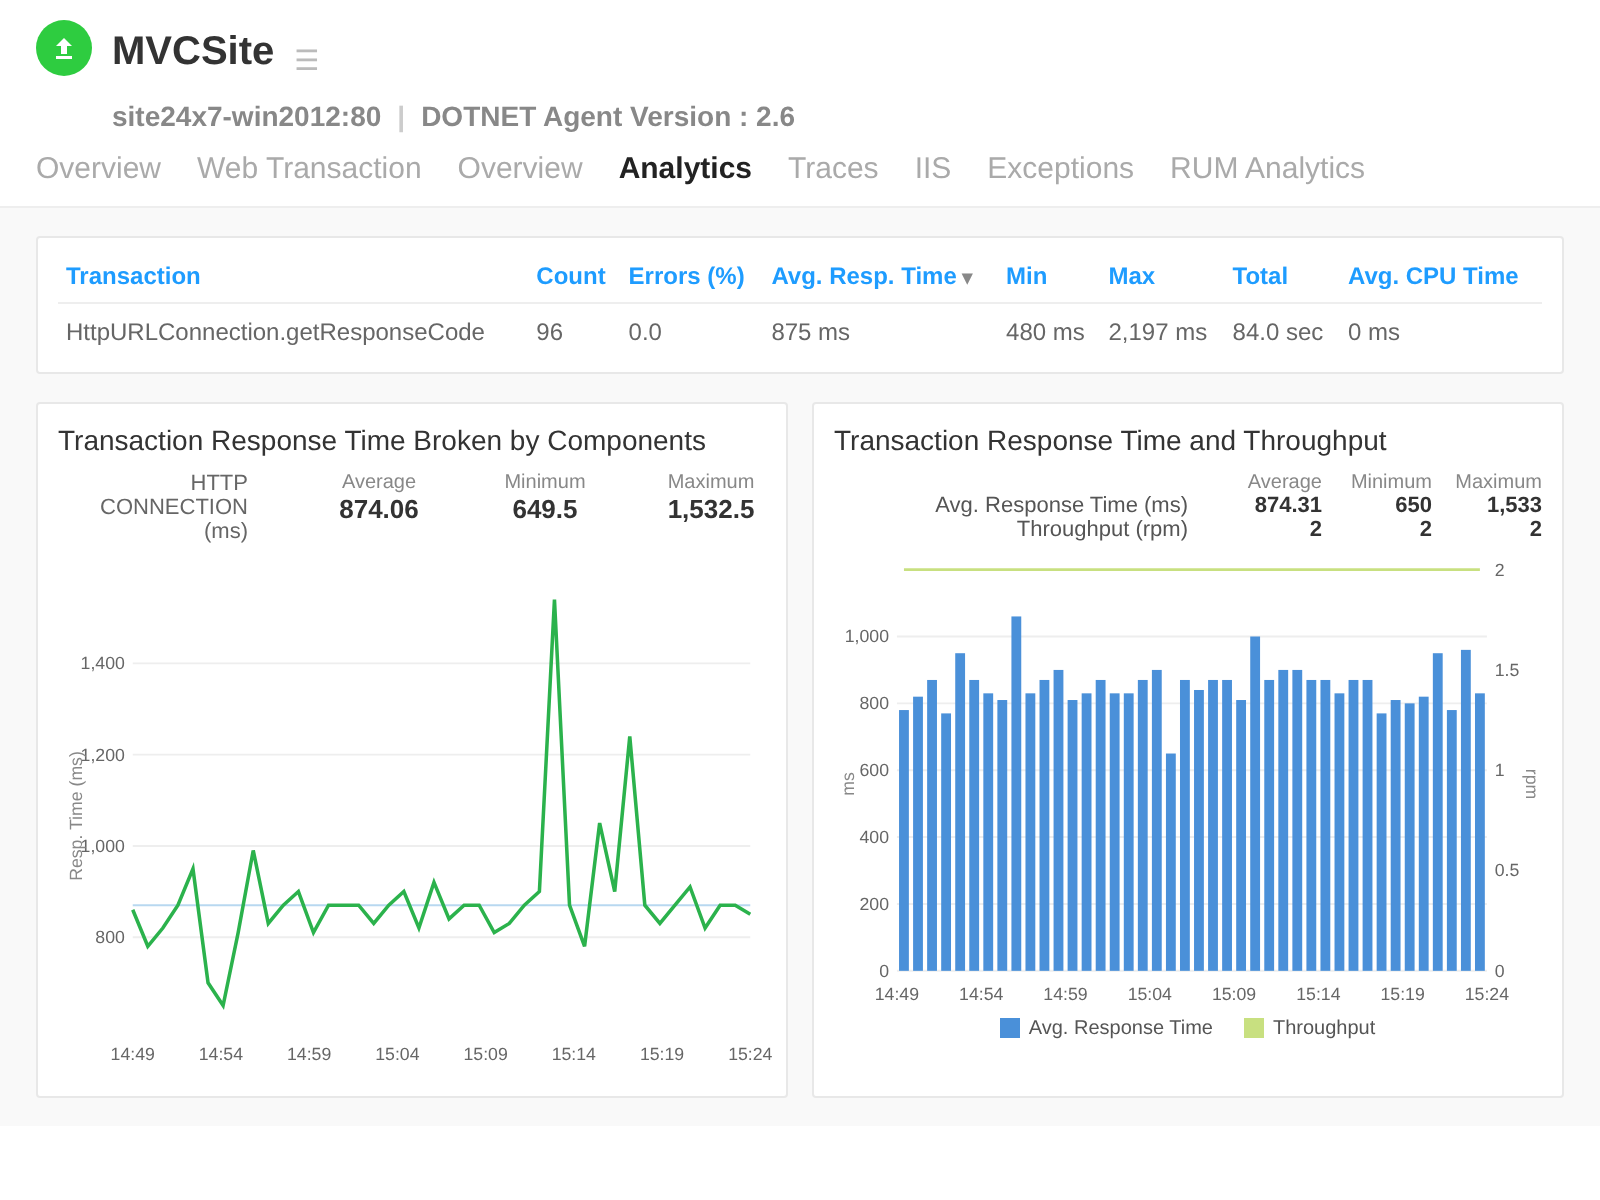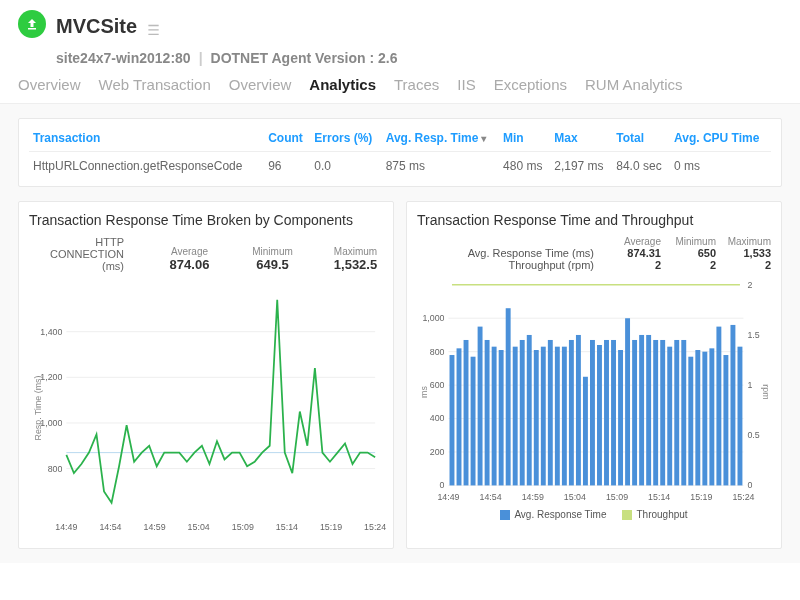--- a/index.html
+++ b/index.html
@@ -18,21 +18,21 @@
 .table-card { background: #fff; border: 1px solid #e8e8e8; border-radius: 2px; padding: 6px 10px; margin-bottom: 14px; }
 table { width: 100%; border-collapse: collapse; font-size: 12px; }
 th { text-align: left; color: #1e9cff; font-weight: 600; padding: 6px 4px; border-bottom: 1px solid #eee; cursor: pointer; }
 th.r, td.r { }
 td { padding: 7px 4px; color: #666; border-bottom: 1px solid #f3f3f3; }
 tr:last-child td { border-bottom: none; }
 .sort-ind { color: #888; font-size: 10px; }
 .charts-row { display: flex; gap: 12px; }
 .chart-card { background: #fff; border: 1px solid #e8e8e8; border-radius: 2px; padding: 10px; flex: 1; }
 .chart-title { font-size: 14px; color: #333; margin-bottom: 8px; }
-.stats-row { display: flex; justify-content: flex-end; gap: 28px; font-size: 11px; margin-bottom: 4px; align-items: flex-end; }
+.stats-row { display: flex; justify-content: flex-end; gap: 28px; font-size: 11px; margin-bottom: 4px; }
 .stats-row .label { color: #666; padding-right: 10px; flex: 1; text-align: right; }
 .stats-row .stat { text-align: center; width: 55px; }
 .stats-row .stat .h { color: #888; font-size: 10px; }
 .stats-row .stat .v { font-weight: 600; font-size: 13px; }
 .stats2 { font-size: 11px; }
 .stats2 .row { display: flex; }
 .stats2 .lbl { flex: 1; text-align: right; padding-right: 12px; color: #555; }
 .stats2 .c { width: 55px; text-align: right; font-weight: 600; }
 .stats2 .hrow .c { font-weight: normal; color: #888; font-size: 10px; }
 .plot { position: relative; height: 260px; margin-top: 6px; }

